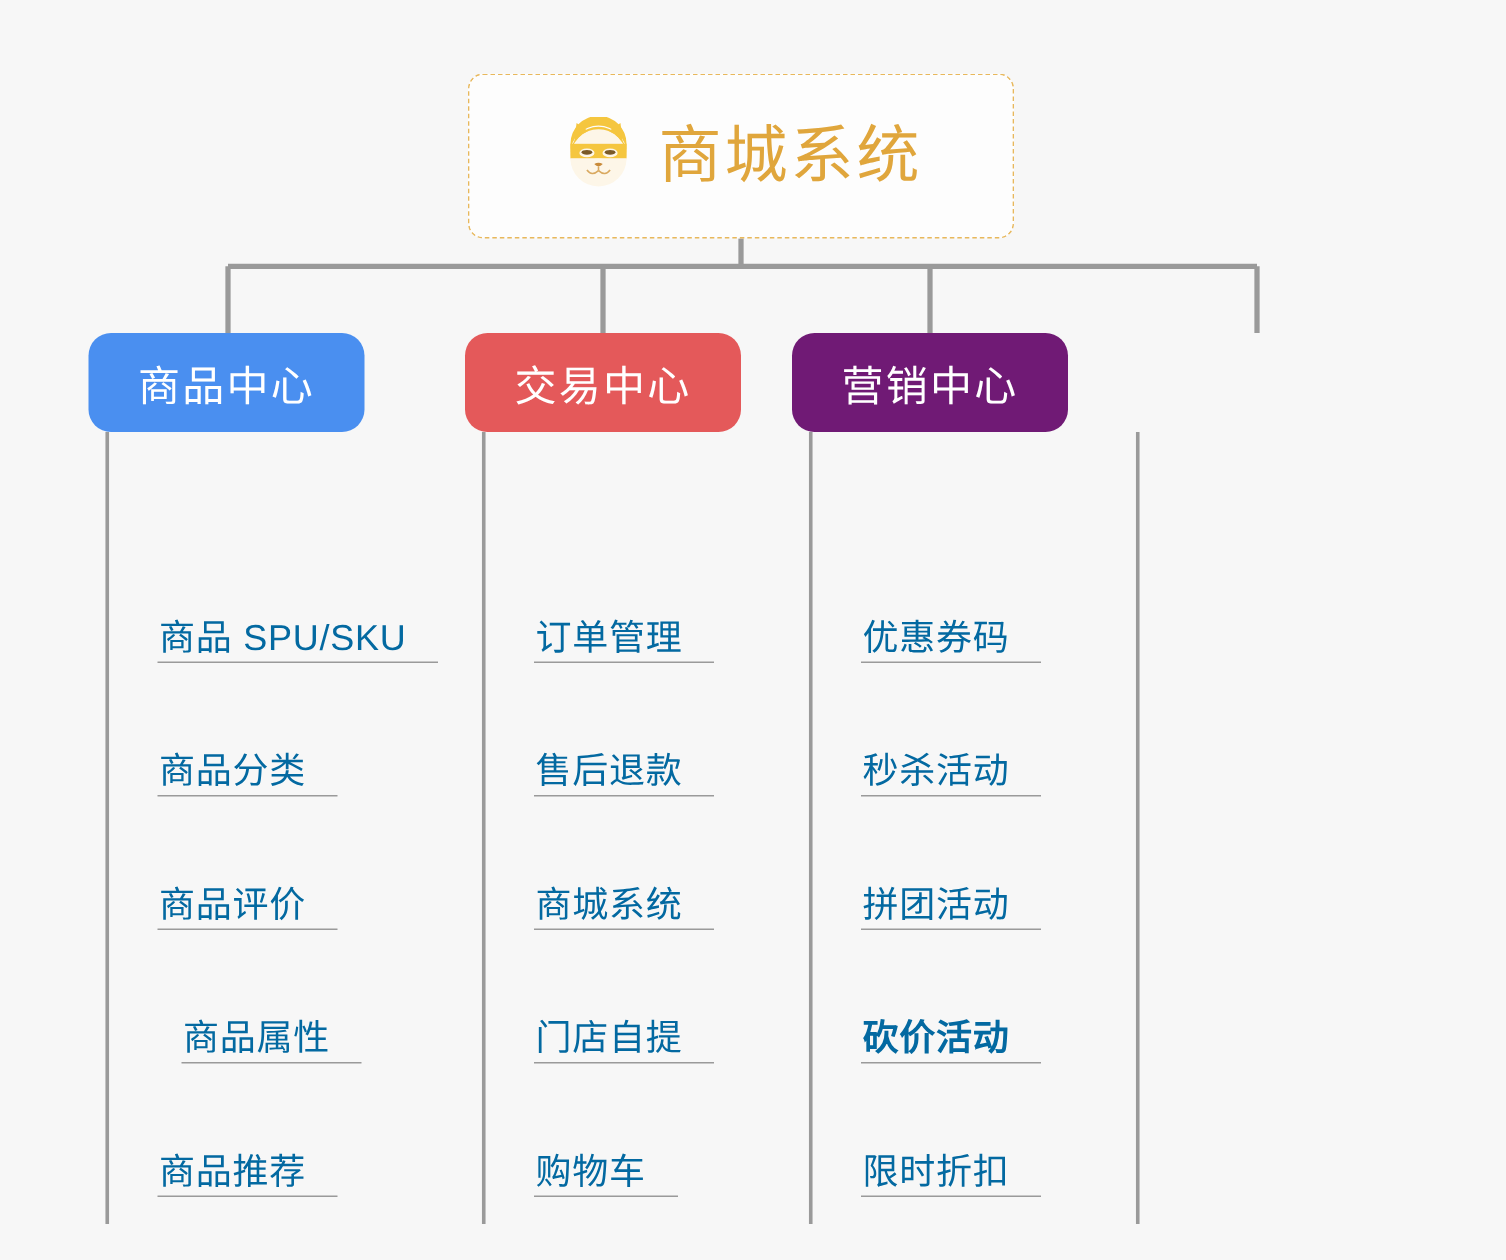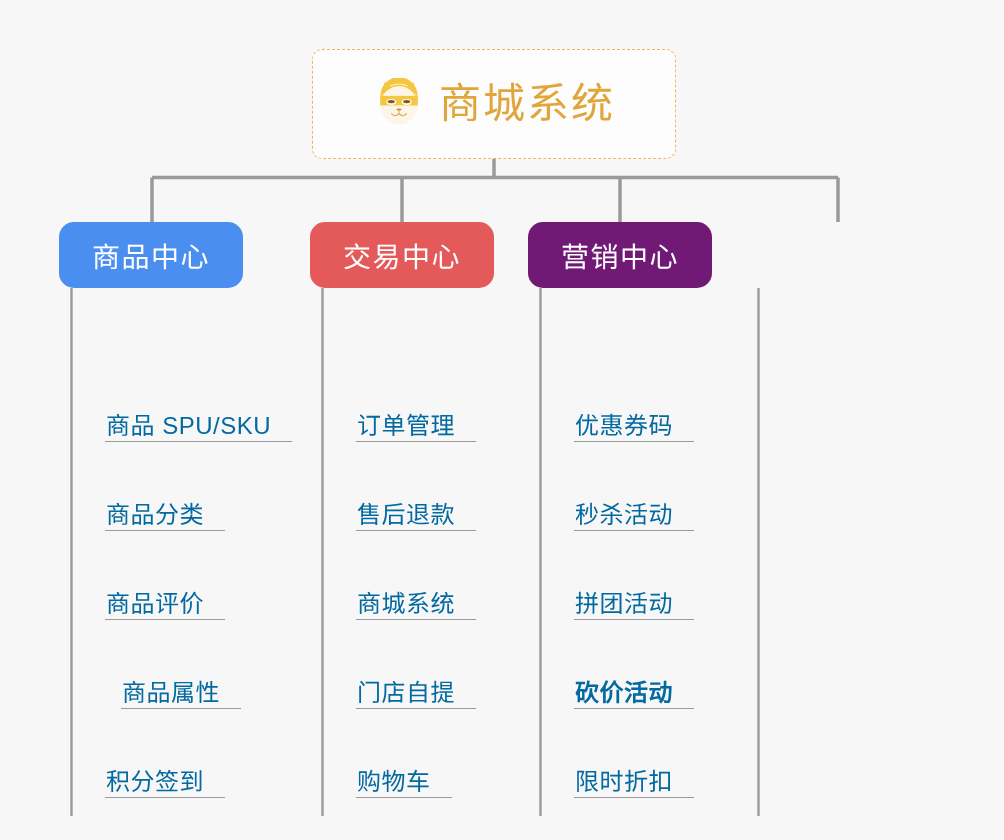--- a/index.html
+++ b/index.html
@@ -174,21 +174,21 @@
       <div class="leaf-item" style="top: 199px; width: 120px;">
         <span class="leaf-label">商品分类</span>
       </div>
       <div class="leaf-item" style="top: 288px; width: 120px;">
         <span class="leaf-label">商品评价</span>
       </div>
       <div class="leaf-item" style="top: 377px; width: 120px; margin-left: 16px;">
         <span class="leaf-label">商品属性</span>
       </div>
       <div class="leaf-item" style="top: 466px; width: 120px;">
-        <span class="leaf-label">积分签到</span>
+        <span class="leaf-label">商品推荐</span>
       </div>
       <div class="leaf-item" style="top: 555px; width: 120px;">
         
       </div>
     </div>
   </div>
 
   <div class="column" style="left:310px; width:184px;">
     <div class="cat-box" style="width:184px; background:#e4595a;">
       <span>交易中心</span>

